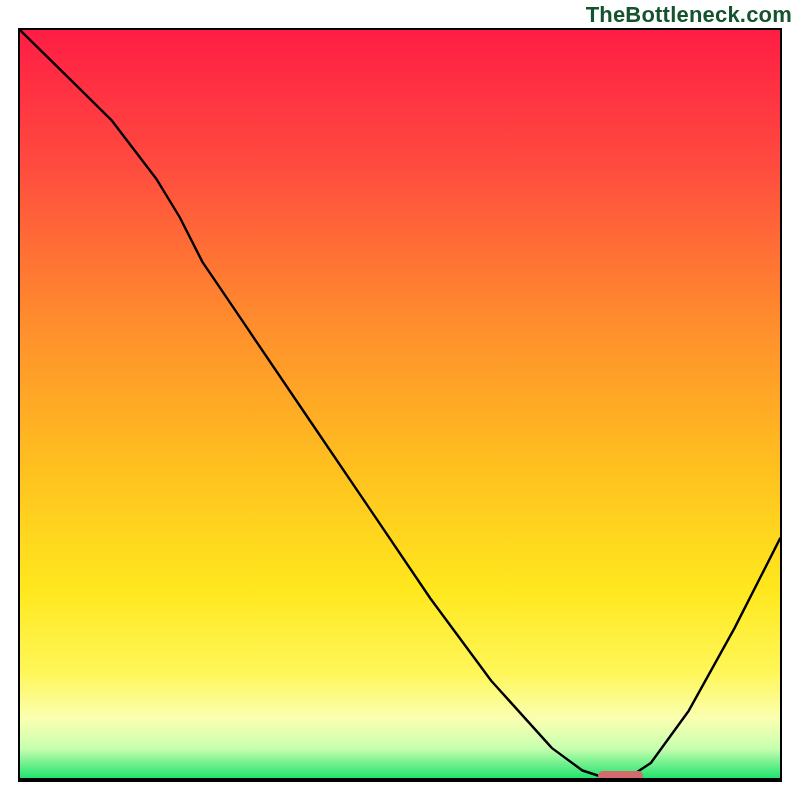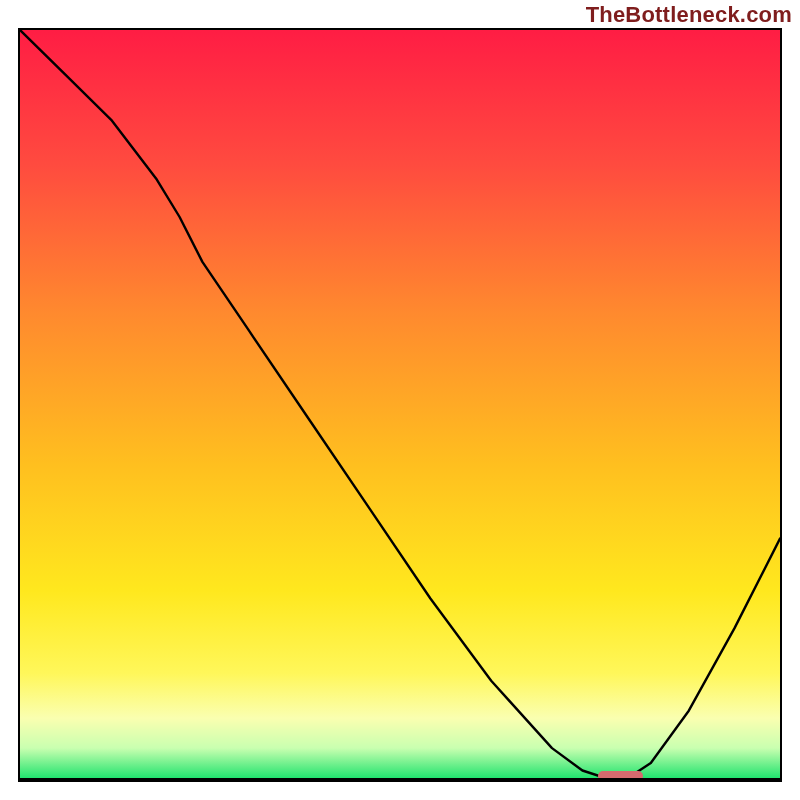--- a/index.html
+++ b/index.html
@@ -15,21 +15,21 @@
     position: relative;
     width: 800px;
     height: 800px;
   }
   .watermark {
     position: absolute;
     top: 2px;
     right: 8px;
     font-size: 22px;
     font-weight: 600;
-    color: #7f1d1d;
+    color: #14532d;
     letter-spacing: 0.2px;
     user-select: none;
   }
   .plot-area {
     position: absolute;
     left: 18px;
     top: 28px;
     width: 764px;
     height: 754px;
     border-top: 2px solid #000;

